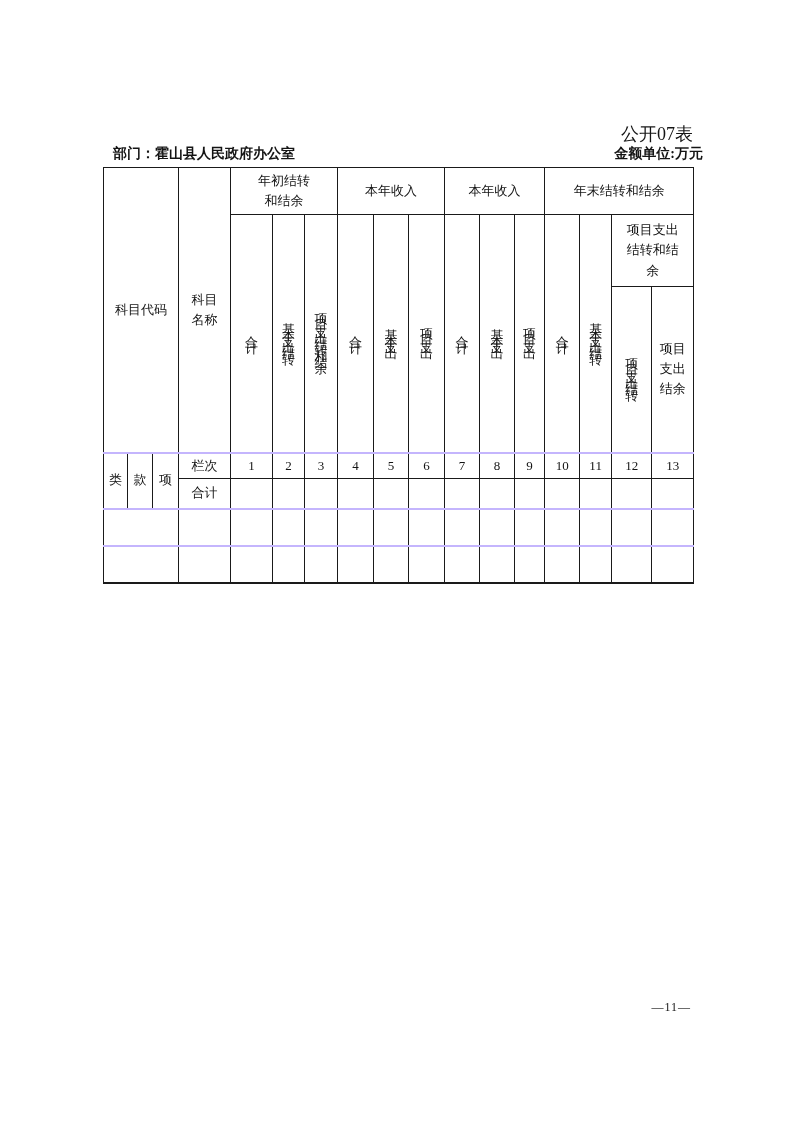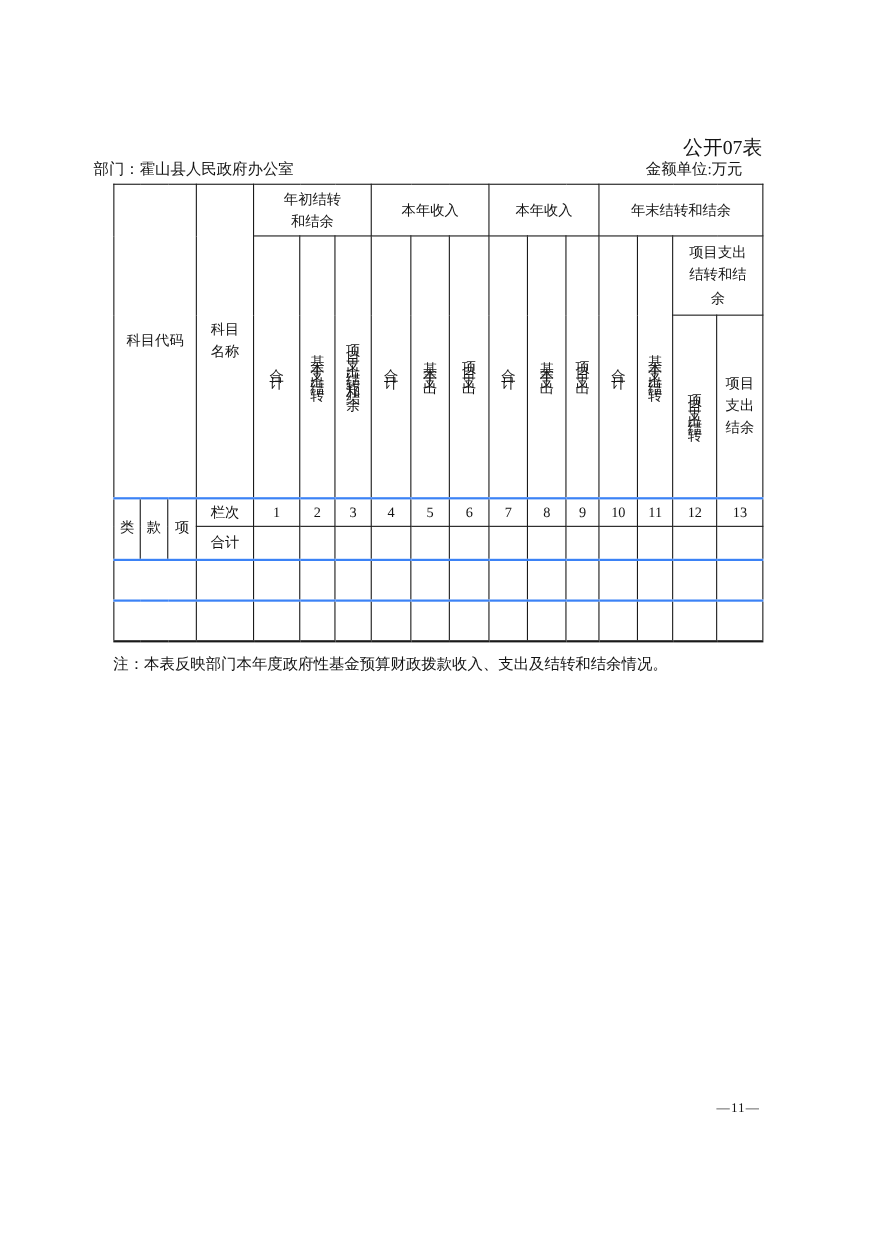--- a/index.html
+++ b/index.html
@@ -15,37 +15,38 @@
   .doc-title {
     position: absolute; top: 93px; left: 0; width: 100%;
     text-align: center; font-size: 15px; font-weight: bold;
     letter-spacing: 1px;
   }
   .pub-code {
     position: absolute; top: 122px; right: 100px;
     font-size: 18px;
   }
   .meta-row {
-    position: absolute; top: 145px; left: 85px; width: 590px;
+    position: absolute; top: 145px; left: 113px; width: 590px;
     display: flex; justify-content: space-between;
     font-size: 14px;
+    font-weight: bold;
   }
 
   table.budget {
     position: absolute; top: 167px; left: 103px;
     width: 590px; border-collapse: collapse; table-layout: fixed;
     border: 1px solid #1a1a1a;
   }
   table.budget td {
     border: 1px solid #1a1a1a;
     font-size: 13px; text-align: center; vertical-align: middle;
     padding: 0; white-space: pre-line; line-height: 1.55;
     overflow: hidden;
   }
-  tr.sep td { border-top: 2px solid #3b82f6; }
+  tr.sep td { border-top: 2px solid #c4b5fd; }
   tr.last td { border-bottom: 2px solid #1a1a1a; }
   .vt {
     writing-mode: vertical-rl; text-orientation: upright;
     letter-spacing: 6px; line-height: 1; display: inline-block;
     white-space: normal;
   }
 
   .notes {
     position: absolute; top: 592px; left: 103px; width: 590px;
     font-size: 14px; line-height: 25px;
@@ -195,18 +196,17 @@
       <td></td>
       <td></td>
       <td></td>
       <td></td>
       <td></td>
     </tr>
   </tbody>
     </table>
 
   <div class="notes">
-    <p>注：本表反映部门本年度政府性基金预算财政拨款收入、支出及结转和结余情况。</p>
   </div>
 
   <div class="page-num">—11—</div>
 
 </div>
 
 </body></html>

